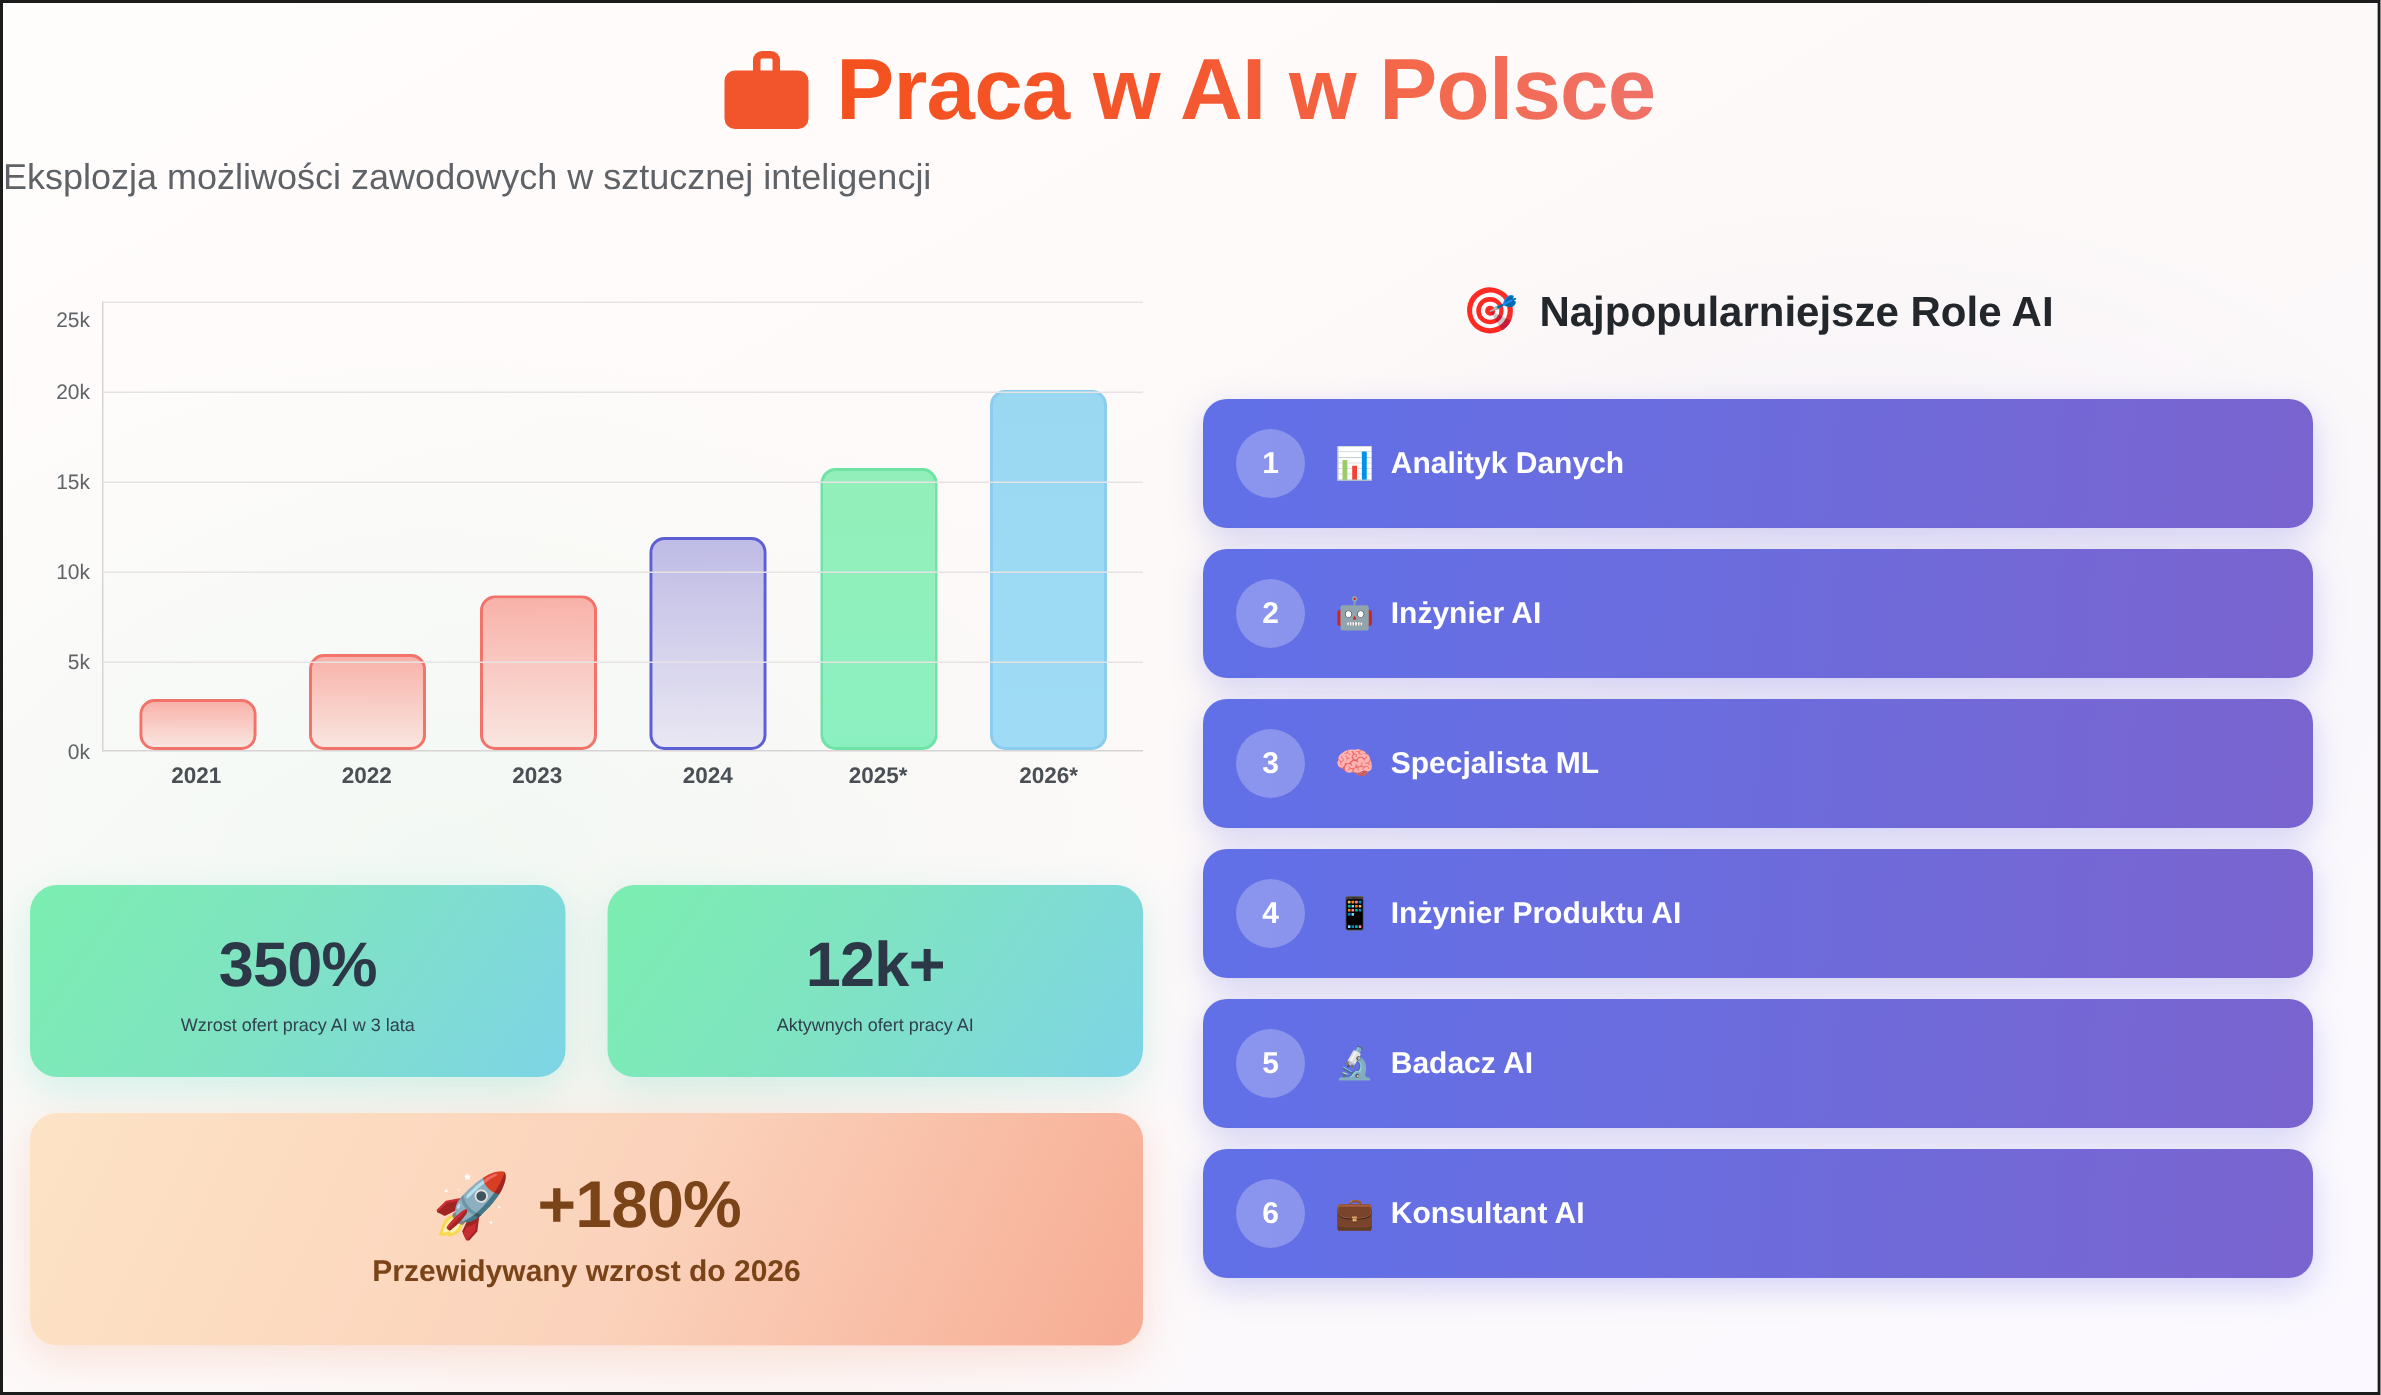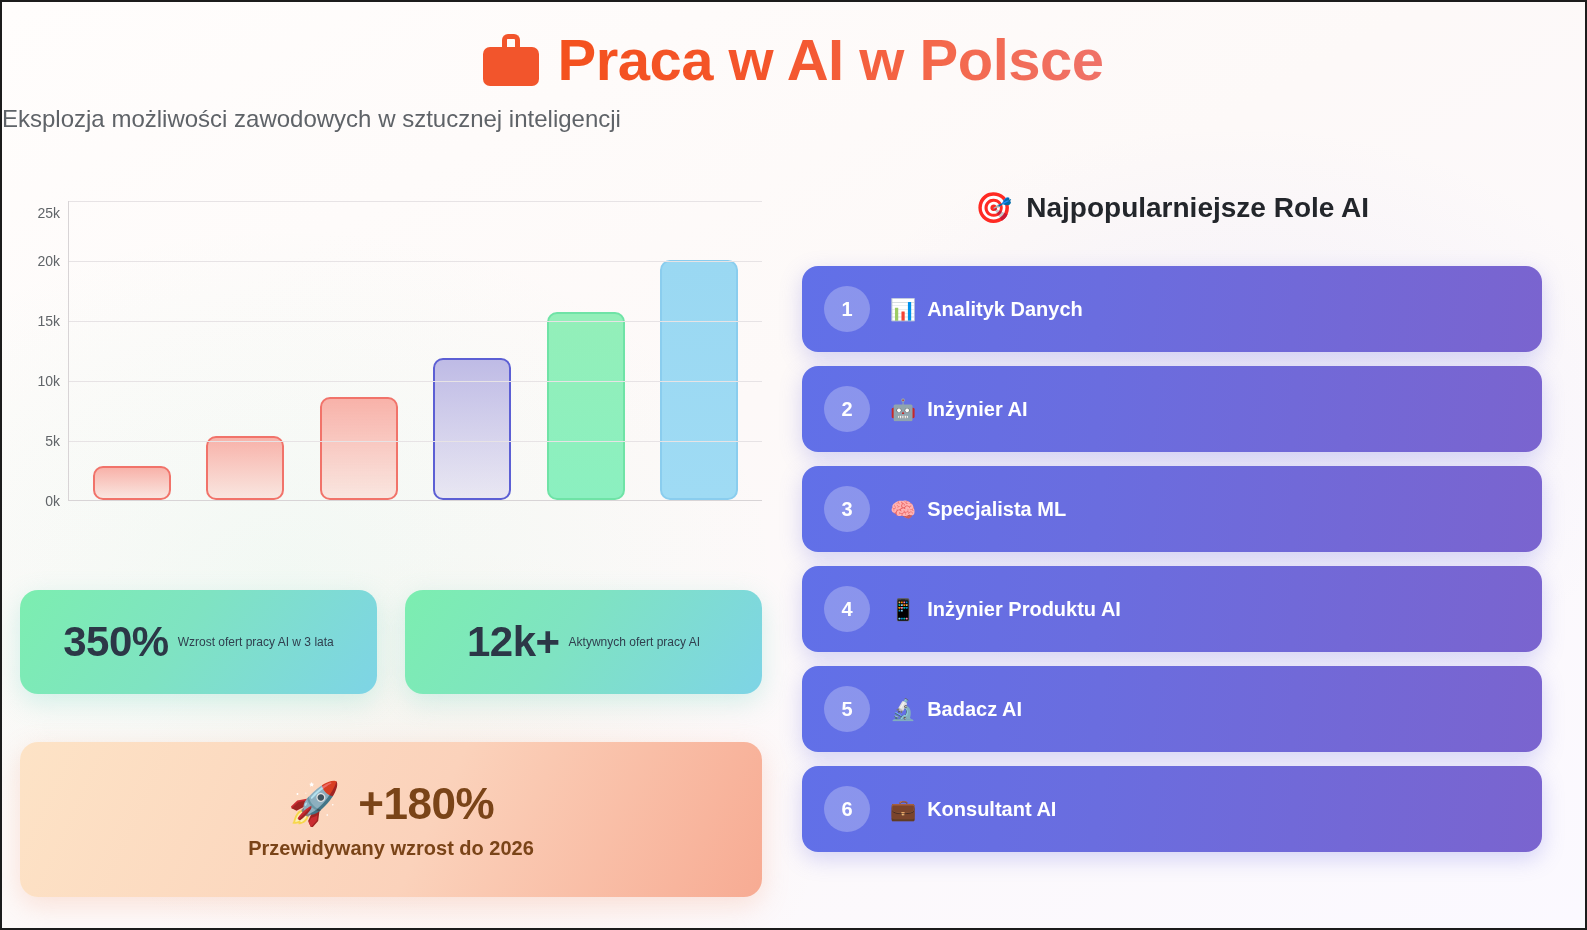--- a/index.html
+++ b/index.html
@@ -61,24 +61,24 @@
   .b-red   { background:linear-gradient(180deg,rgba(248,160,150,0.80),rgba(252,214,206,0.55)); border-color:#f1736a; }
   .b-purple{ background:linear-gradient(180deg,rgba(180,176,226,0.85),rgba(221,216,240,0.55)); border-color:#5c5fd4; }
   .b-green { background:linear-gradient(180deg,#93efb9,#8bf0c0); border-color:#6fe3a6; }
   .b-blue  { background:linear-gradient(180deg,#9ad8f2,#9fdbf4); border-color:#8acdee; }
   .xaxis { position:absolute; left:48px; right:0; top:322px; display:flex; justify-content:space-around; padding:0 6px; }
   .xtick { width:86px; text-align:center; font-size:15px; font-weight:bold; color:#4a4f55; }
 
   
   .stats { position:absolute; left:18px; top:588px; width:742px; display:flex; gap:28px; }
   .stat {
-    flex:1; height:104px; border-radius:18px;
+    flex:1; height:128px; border-radius:18px;
     background:linear-gradient(125deg,#7ceeb0 0%,#7fe3c2 45%,#7ed4e6 100%);
     box-shadow:0 8px 26px rgba(120,220,200,0.30);
-    display:flex; flex-direction:row; align-items:center; justify-content:center; gap:9px;
+    display:flex; flex-direction:column; align-items:center; justify-content:center; gap:9px;
   }
   .stat-value { font-size:42px; font-weight:bold; color:#2c3747; letter-spacing:-0.5px; }
   .stat-label { font-size:12px; color:#30404f; }
 
   .wide {
     position:absolute; left:18px; top:740px; width:742px; height:155px; border-radius:18px;
     background:linear-gradient(115deg,#fde3c6 0%,#fbd2bb 55%,#f7ab93 100%);
     box-shadow:0 8px 26px rgba(246,170,140,0.30);
     display:flex; flex-direction:column; align-items:center; justify-content:center; gap:8px;
   }
@@ -156,20 +156,28 @@
           <div class="barcol">
             <div class="bar b-blue" style="height: 240px;"></div>
           </div>
         </div>
     <div class="gridline" style="top: 240px;"></div>
         <div class="gridline" style="top: 180px;"></div>
         <div class="gridline" style="top: 120px;"></div>
         <div class="gridline" style="top: 60px;"></div>
         <div class="gridline" style="top: 0px;"></div>
       </div>
+    <div class="xaxis">
+        <div class="xtick">2021</div>
+        <div class="xtick">2022</div>
+        <div class="xtick">2023</div>
+        <div class="xtick">2024</div>
+        <div class="xtick">2025*</div>
+        <div class="xtick">2026*</div>
+      </div>
   </div>
 
   <div class="stats">
       <div class="stat">
         <div class="stat-value">350%</div>
         <div class="stat-label">Wzrost ofert pracy AI w 3 lata</div>
       </div>
       <div class="stat">
         <div class="stat-value">12k+</div>
         <div class="stat-label">Aktywnych ofert pracy AI</div>

